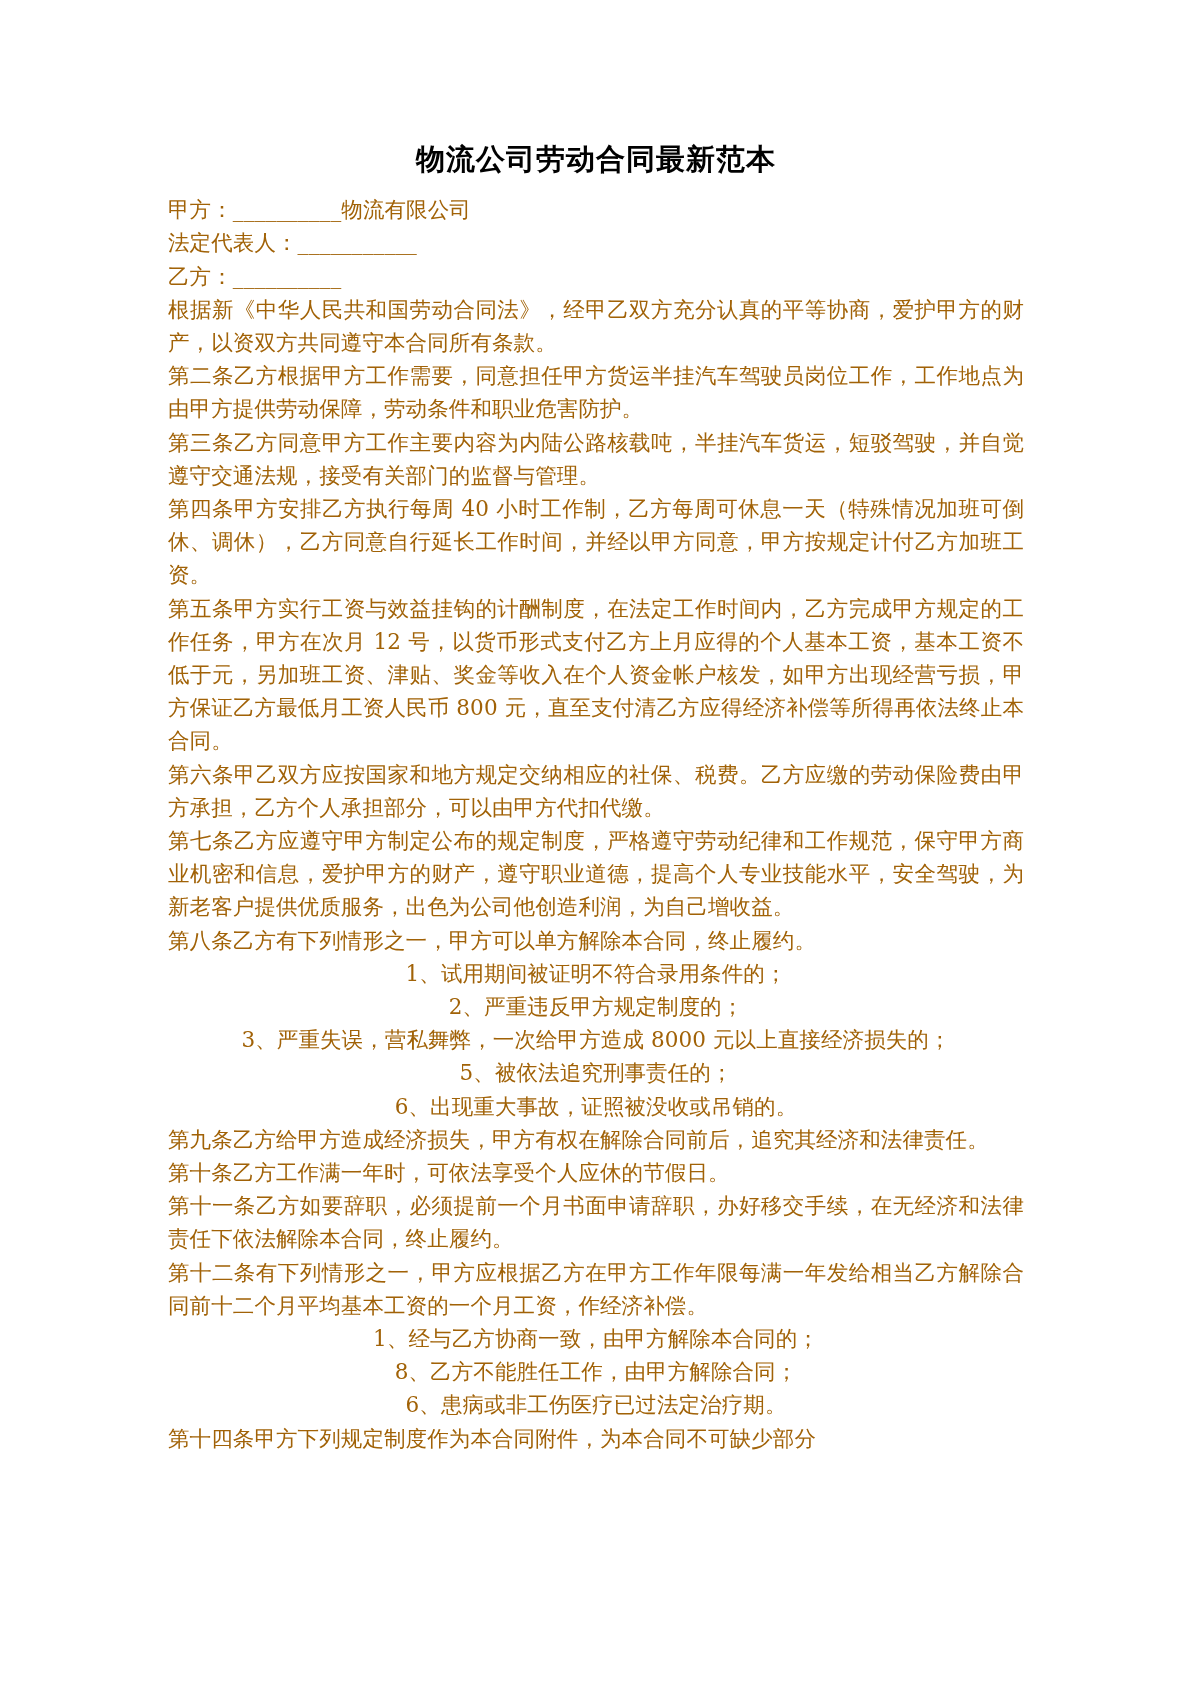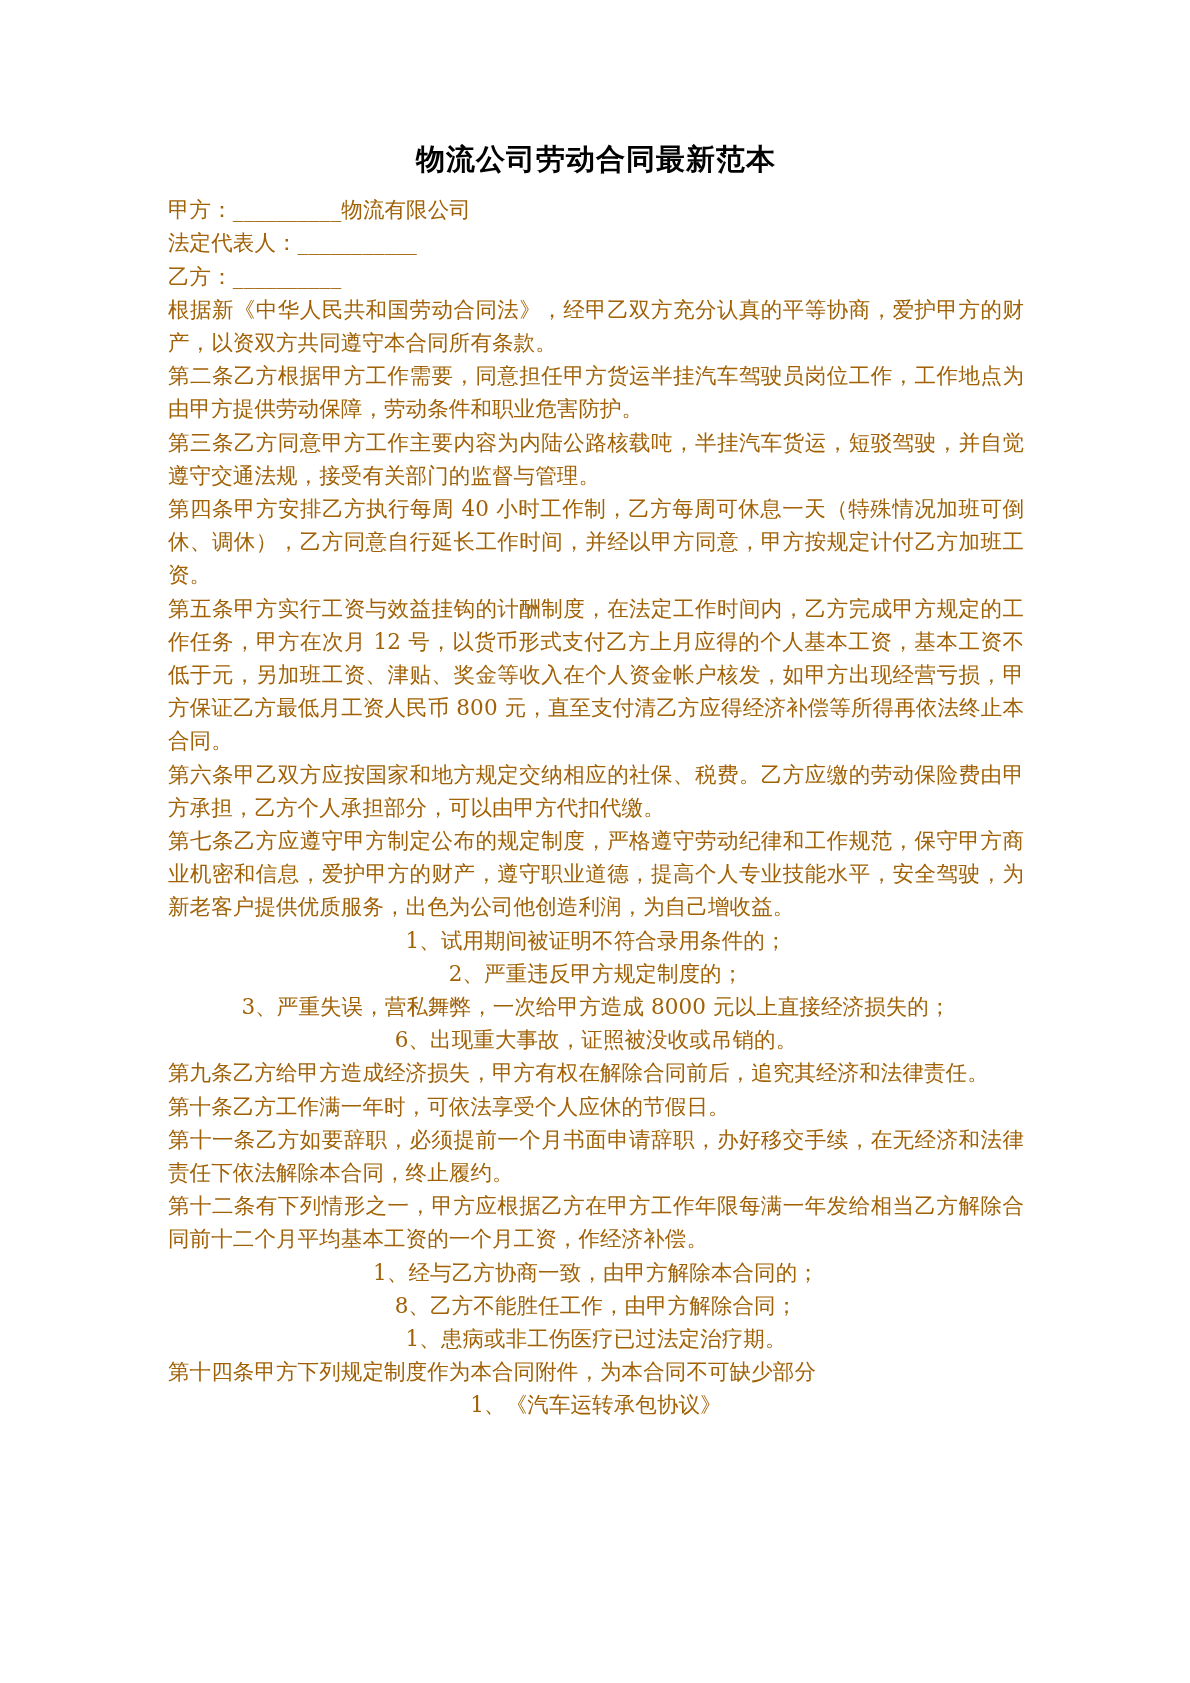--- a/index.html
+++ b/index.html
@@ -63,28 +63,29 @@
     <p class="para">甲方：__________物流有限公司</p>
     <p class="para">法定代表人：___________</p>
     <p class="para">乙方：__________</p>
     <p class="para">根据新《中华人民共和国劳动合同法》，经甲乙双方充分认真的平等协商，爱护甲方的财产，以资双方共同遵守本合同所有条款。</p>
     <p class="para">第二条乙方根据甲方工作需要，同意担任甲方货运半挂汽车驾驶员岗位工作，工作地点为由甲方提供劳动保障，劳动条件和职业危害防护。</p>
     <p class="para">第三条乙方同意甲方工作主要内容为内陆公路核载吨，半挂汽车货运，短驳驾驶，并自觉遵守交通法规，接受有关部门的监督与管理。</p>
     <p class="para">第四条甲方安排乙方执行每周 40 小时工作制，乙方每周可休息一天（特殊情况加班可倒休、调休），乙方同意自行延长工作时间，并经以甲方同意，甲方按规定计付乙方加班工资。</p>
     <p class="para">第五条甲方实行工资与效益挂钩的计酬制度，在法定工作时间内，乙方完成甲方规定的工作任务，甲方在次月 12 号，以货币形式支付乙方上月应得的个人基本工资，基本工资不低于元，另加班工资、津贴、奖金等收入在个人资金帐户核发，如甲方出现经营亏损，甲方保证乙方最低月工资人民币 800 元，直至支付清乙方应得经济补偿等所得再依法终止本合同。</p>
     <p class="para">第六条甲乙双方应按国家和地方规定交纳相应的社保、税费。乙方应缴的劳动保险费由甲方承担，乙方个人承担部分，可以由甲方代扣代缴。</p>
     <p class="para">第七条乙方应遵守甲方制定公布的规定制度，严格遵守劳动纪律和工作规范，保守甲方商业机密和信息，爱护甲方的财产，遵守职业道德，提高个人专业技能水平，安全驾驶，为新老客户提供优质服务，出色为公司他创造利润，为自己增收益。</p>
+    <p class="para">第八条乙方有下列情形之一，甲方可以单方解除本合同，终止履约。</p>
     <p class="para nowrap-line">1、试用期间被证明不符合录用条件的；</p>
     <p class="para nowrap-line">2、严重违反甲方规定制度的；</p>
     <p class="para nowrap-line">3、严重失误，营私舞弊，一次给甲方造成 8000 元以上直接经济损失的；</p>
+    <p class="para nowrap-line">5、被依法追究刑事责任的；</p>
     <p class="para nowrap-line">6、出现重大事故，证照被没收或吊销的。</p>
     <p class="para">第九条乙方给甲方造成经济损失，甲方有权在解除合同前后，追究其经济和法律责任。</p>
     <p class="para">第十条乙方工作满一年时，可依法享受个人应休的节假日。</p>
     <p class="para">第十一条乙方如要辞职，必须提前一个月书面申请辞职，办好移交手续，在无经济和法律责任下依法解除本合同，终止履约。</p>
     <p class="para">第十二条有下列情形之一，甲方应根据乙方在甲方工作年限每满一年发给相当乙方解除合同前十二个月平均基本工资的一个月工资，作经济补偿。</p>
     <p class="para nowrap-line">1、经与乙方协商一致，由甲方解除本合同的；</p>
     <p class="para nowrap-line">8、乙方不能胜任工作，由甲方解除合同；</p>
-    <p class="para nowrap-line">1、患病或非工伤医疗已过法定治疗期。</p>
+    <p class="para nowrap-line">6、患病或非工伤医疗已过法定治疗期。</p>
     <p class="para">第十四条甲方下列规定制度作为本合同附件，为本合同不可缺少部分</p>
-    <p class="para nowrap-line">1、《汽车运转承包协议》</p>
 
   </div>
 </div>
 
 </body></html>

